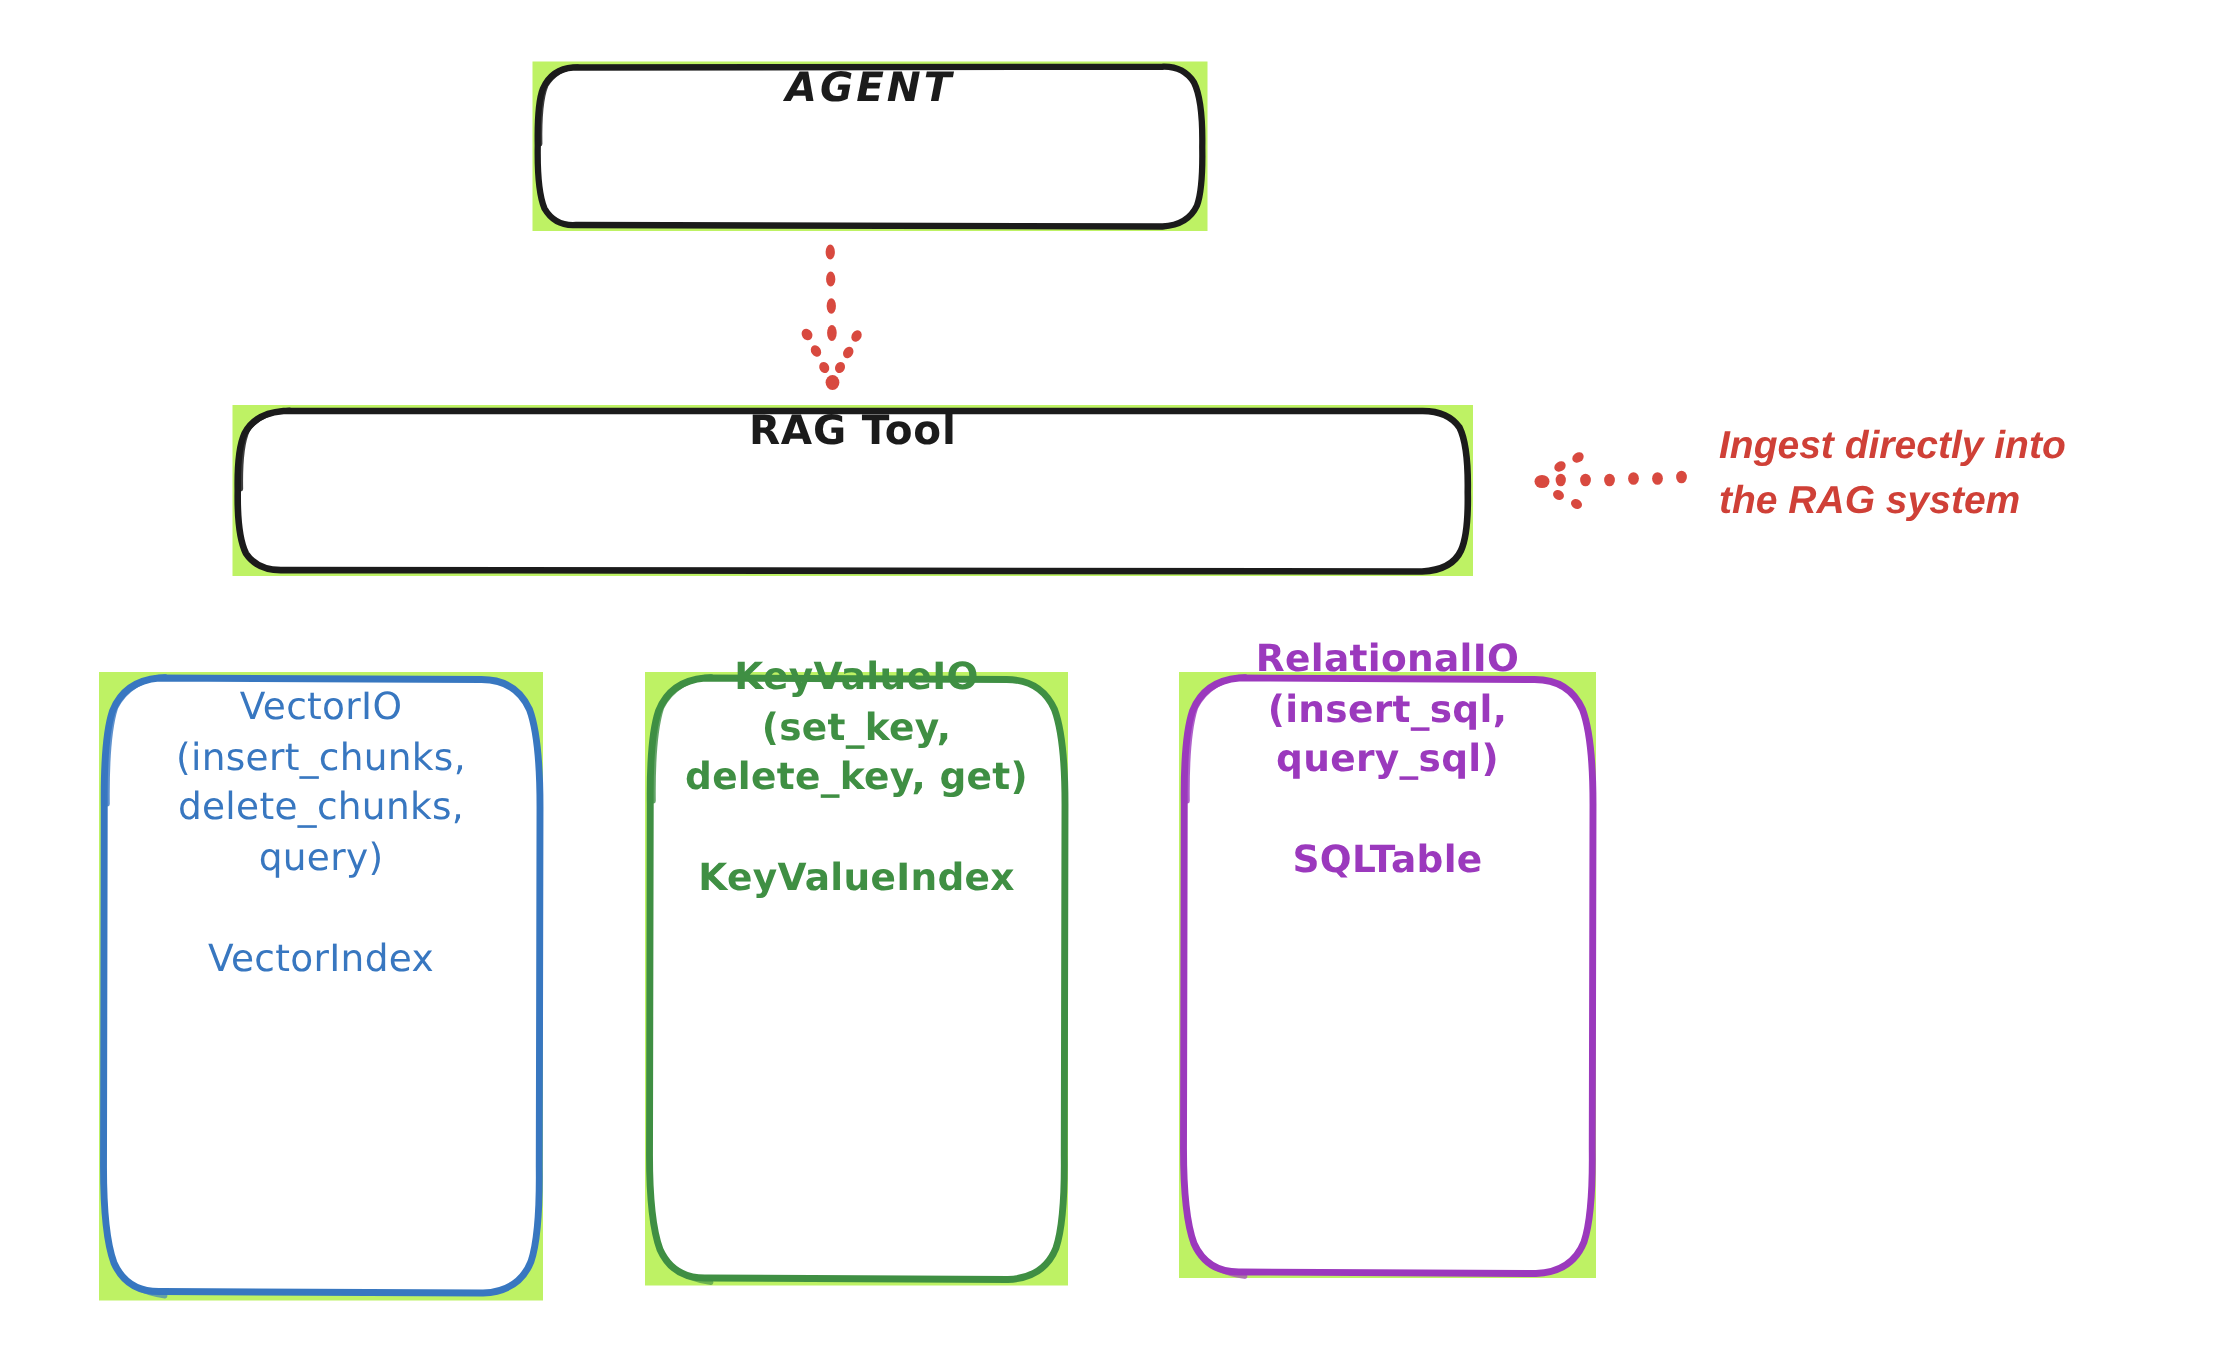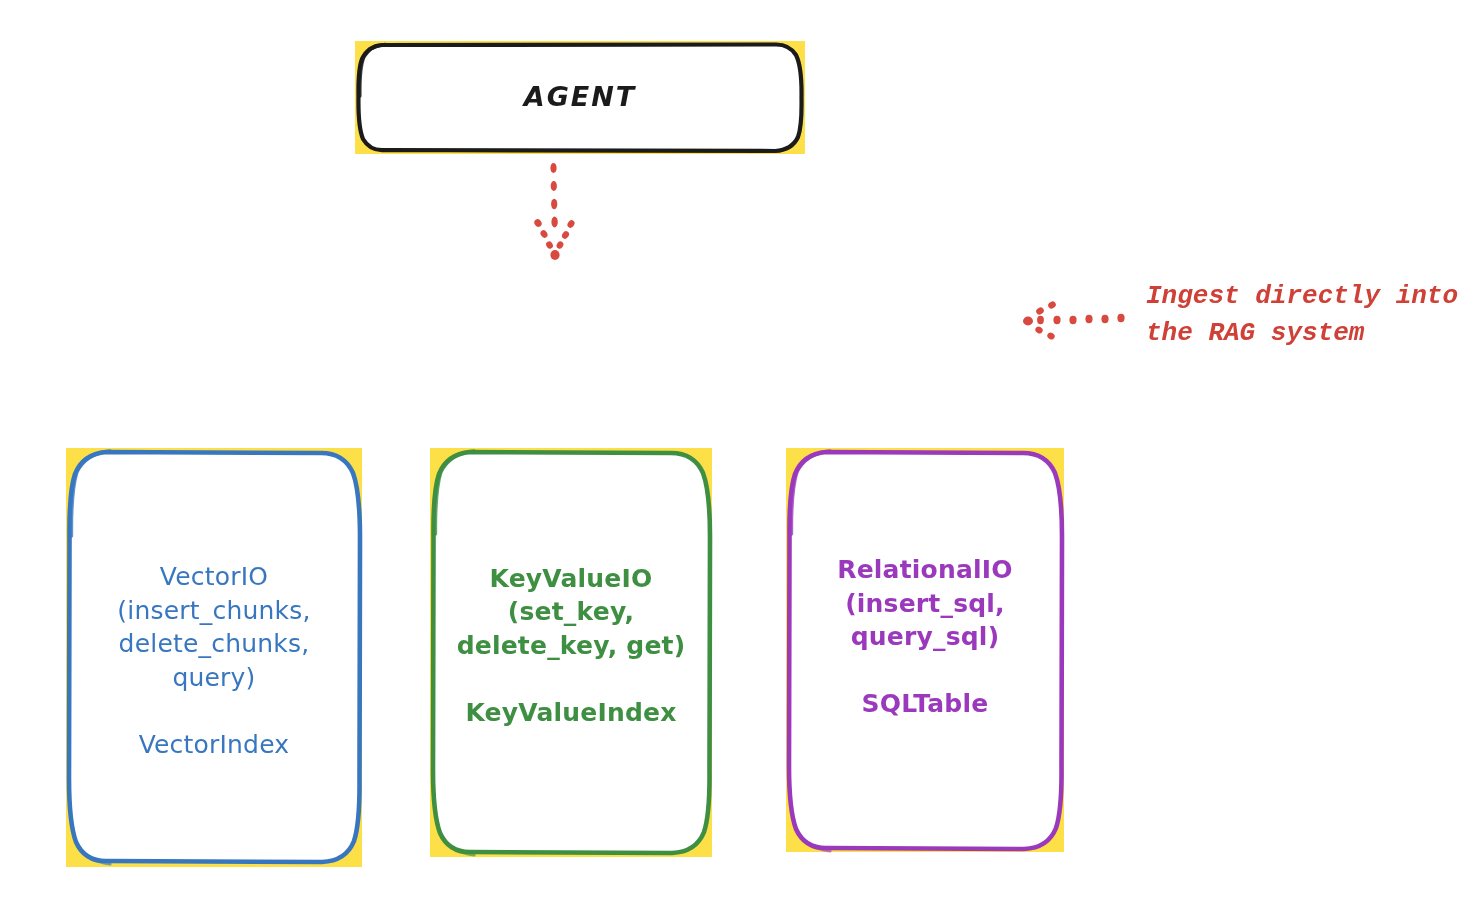--- a/index.html
+++ b/index.html
@@ -15,23 +15,22 @@
     width: 1484px;
     height: 910px;
     background: #ffffff;
     overflow: hidden;
   }
 
   
   .node {
     position: absolute;
     box-sizing: border-box;
-    background: #fde047;
+    background: #bef264;
     display: flex;
-    align-items: center;
     justify-content: center;
     text-align: center;
   }
   .node .node-label {
     position: relative;
     z-index: 2;
     white-space: pre-line;
     line-height: 1.34;
     letter-spacing: 0.2px;
   }
@@ -115,21 +114,21 @@
   }
   #agent-to-rag-arrow { left: 500px; top: 160px; width: 110px; height: 105px; }
   #ingest-arrow       { left: 1020px; top: 296px; width: 120px; height: 50px; }
 
   
   #ingest-annotation {
     position: absolute;
     left: 1146px;
     top: 278px;
     width: 330px;
-    font-family: Liberation Mono, monospace;
+    font-family: Liberation Sans, sans-serif;
     font-size: 26px;
     font-weight: 600;
     font-style: italic;
     color: #cf4037;
     line-height: 1.42;
     white-space: pre-line;
     text-align: left;
   }
 </style>
 </head>
@@ -160,20 +159,29 @@
       <ellipse cx="49.5" cy="85" rx="3.2" ry="3.8" transform="rotate(-30 49.5 85)"></ellipse>
 
       <ellipse cx="71" cy="64" rx="3.2" ry="4.0" transform="rotate(35 71 64)"></ellipse>
       <ellipse cx="65.5" cy="75" rx="3.2" ry="4.0" transform="rotate(35 65.5 75)"></ellipse>
       <ellipse cx="60" cy="85" rx="3.2" ry="3.8" transform="rotate(30 60 85)"></ellipse>
 
       <ellipse cx="55" cy="95" rx="4.6" ry="5.0"></ellipse>
     </g>
   </svg>
 
+  <div class="node" id="ragtool-node">
+    <svg class="sketch" viewBox="0 0 827 114" preserveAspectRatio="none">
+      <path d="M34,4 Q15,5.5 8,19 Q3,30 3.5,57 Q3,87 9,99 Q17,111 35,110
+               L793,111 Q813,110 819,97 Q824,86 823.5,58 Q824,27 818,15
+               Q810,3.5 792,4 Z" fill="#ffffff" stroke="#1b1b1b" stroke-width="4.4" stroke-linecap="round" stroke-linejoin="round"></path>
+      <path d="M38,3.2 Q18,4.8 10,17 Q5,28 5.5,56" fill="none" stroke="#1b1b1b" stroke-width="3.2" stroke-linecap="round" opacity="0.85"></path>
+    </svg>
+    <span class="node-label">RAG Tool</span>
+  </div>
 
   <svg class="arrow-svg" id="ingest-arrow" viewBox="0 0 120 50">
     <g fill="#d8493f">
 
       <ellipse cx="8" cy="25" rx="5.0" ry="4.4"></ellipse>
 
       <ellipse cx="20" cy="15" rx="4.0" ry="3.2" transform="rotate(-32 20 15)"></ellipse>
       <ellipse cx="32" cy="9" rx="4.0" ry="3.2" transform="rotate(-32 32 9)"></ellipse>
       <ellipse cx="19" cy="34" rx="3.8" ry="3.2" transform="rotate(32 19 34)"></ellipse>
       <ellipse cx="31" cy="40" rx="3.8" ry="3.2" transform="rotate(32 31 40)"></ellipse>

